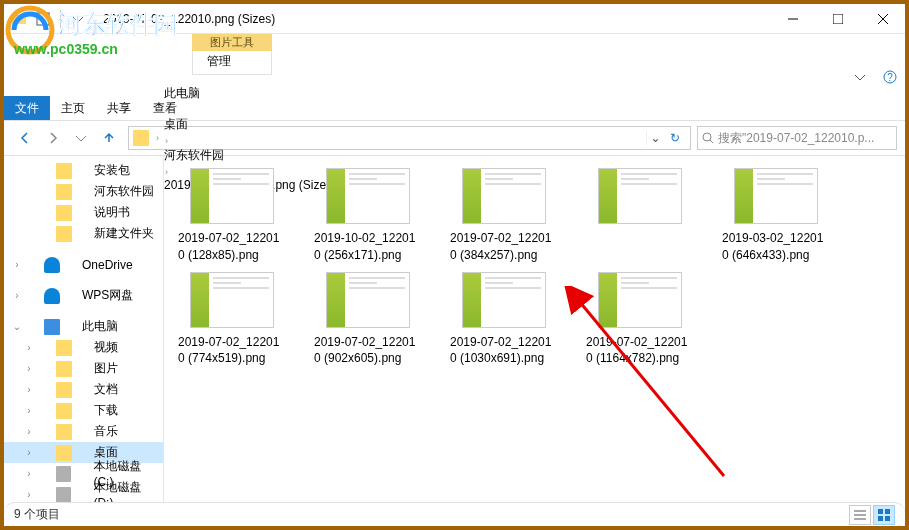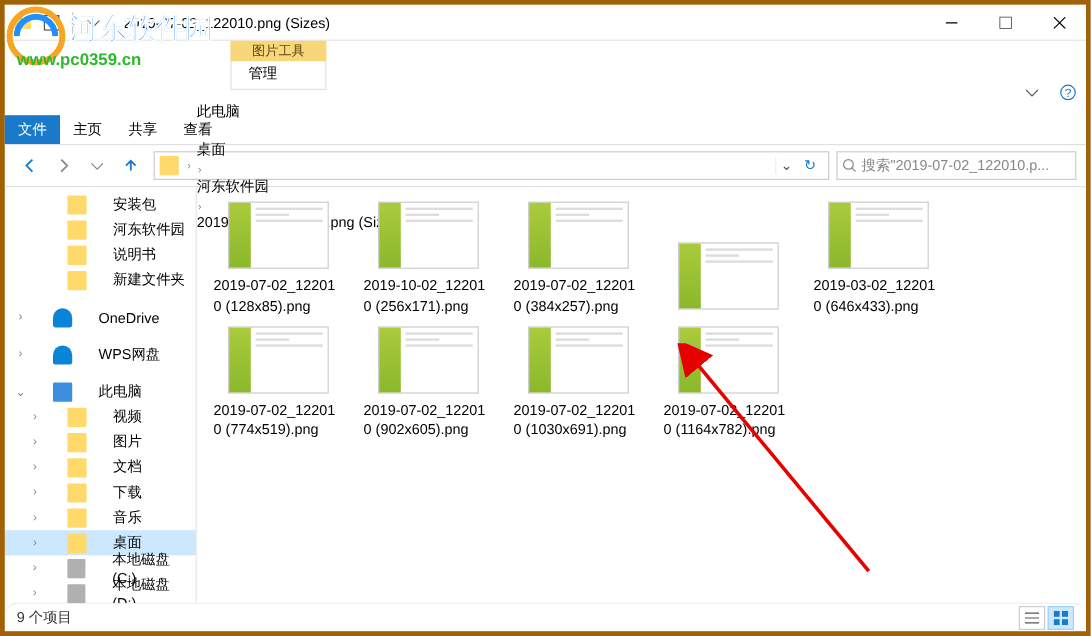--- a/index.html
+++ b/index.html
@@ -37,21 +37,21 @@
   .side-item.lv1 { padding-left: 8px; }
   .side-item.sel { background: #cce8ff; }
   .side-exp { width: 10px; color: #888; font-size: 10px; display: inline-block; text-align: center; }
   .side-icon { width: 16px; height: 16px; display: inline-block; }
   .side-icon.folder { background: #ffd96a; border-radius: 1px; }
   .side-icon.pc { background: #3b8ee0; border-radius: 1px; }
   .side-icon.drive { background: #b0b0b0; border-radius: 1px; }
   .side-icon.cloud { background: #0a84d8; border-radius: 8px 8px 2px 2px; }
   .side-spacer { height: 10px; }
   .content { flex: 1; overflow: auto; padding: 12px 10px; position: relative; }
-  .grid { display: flex; flex-wrap: wrap; gap: 8px 9px; align-items: flex-end; }
+  .grid { display: flex; flex-wrap: wrap; gap: 8px 20px; }
   .item { width: 116px; font-size: 12px; }
   .thumb { width: 84px; height: 56px; border: 1px solid #ccc; margin: 0 auto 6px; background: #fff; display: flex; }
   .thumb-left { width: 18px; background: linear-gradient(#aacb3c, #8bb82c); }
   .thumb-right { flex: 1; padding: 4px; }
   .thumb-bar { height: 2px; background: #ddd; margin-bottom: 3px; }
   .thumb-bar.sh { width: 50%; }
   .item-label { text-align: left; padding: 0 4px; line-height: 1.4; word-break: break-all; }
   .statusbar { height: 24px; border-top: 1px solid #e1e1e1; font-size: 12px; display: flex; align-items: center; padding: 0 10px; color: #333; border-radius: 11px; }
   .status-right { margin-left: auto; display: flex; gap: 2px; }
   .view-btn { width: 22px; height: 20px; border: 1px solid #ccc; display: flex; align-items: center; justify-content: center; }

